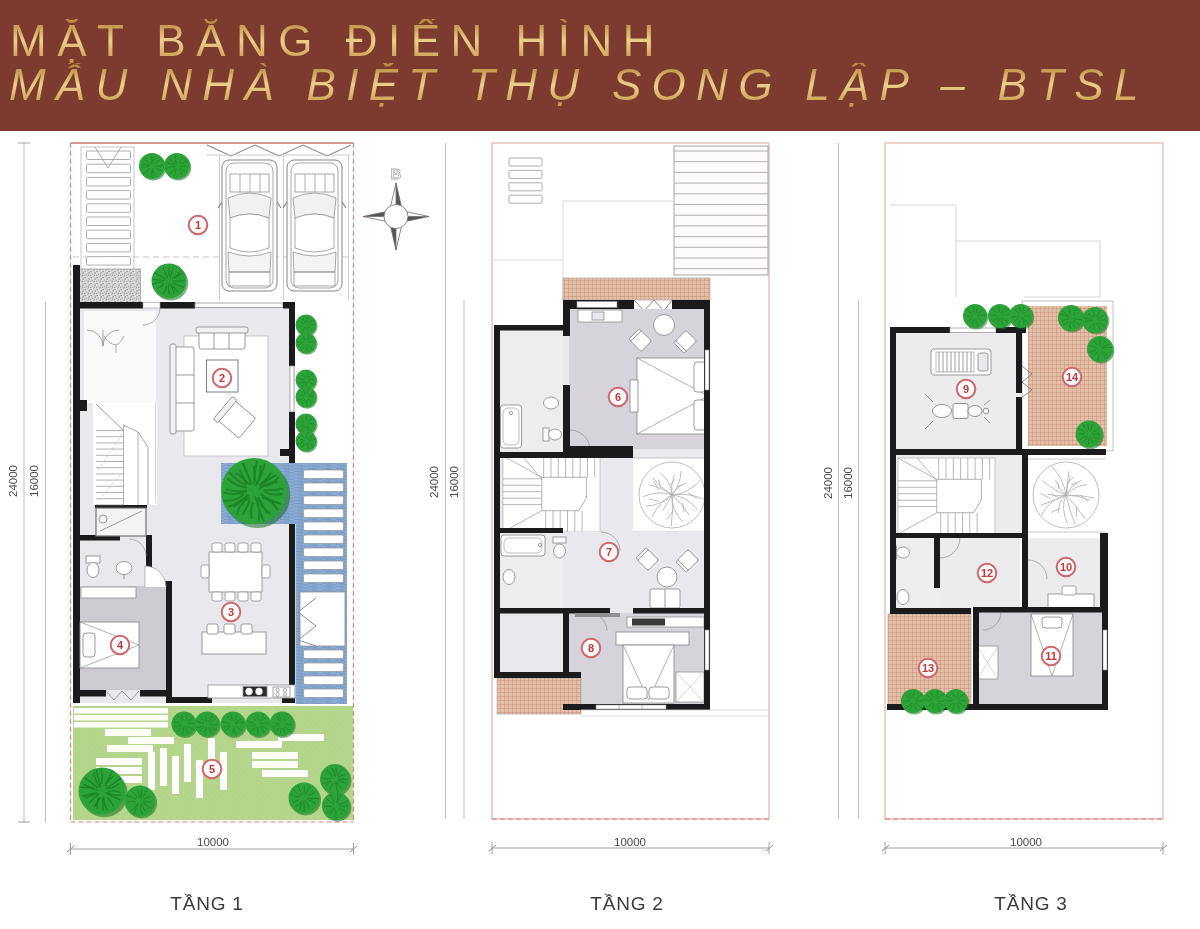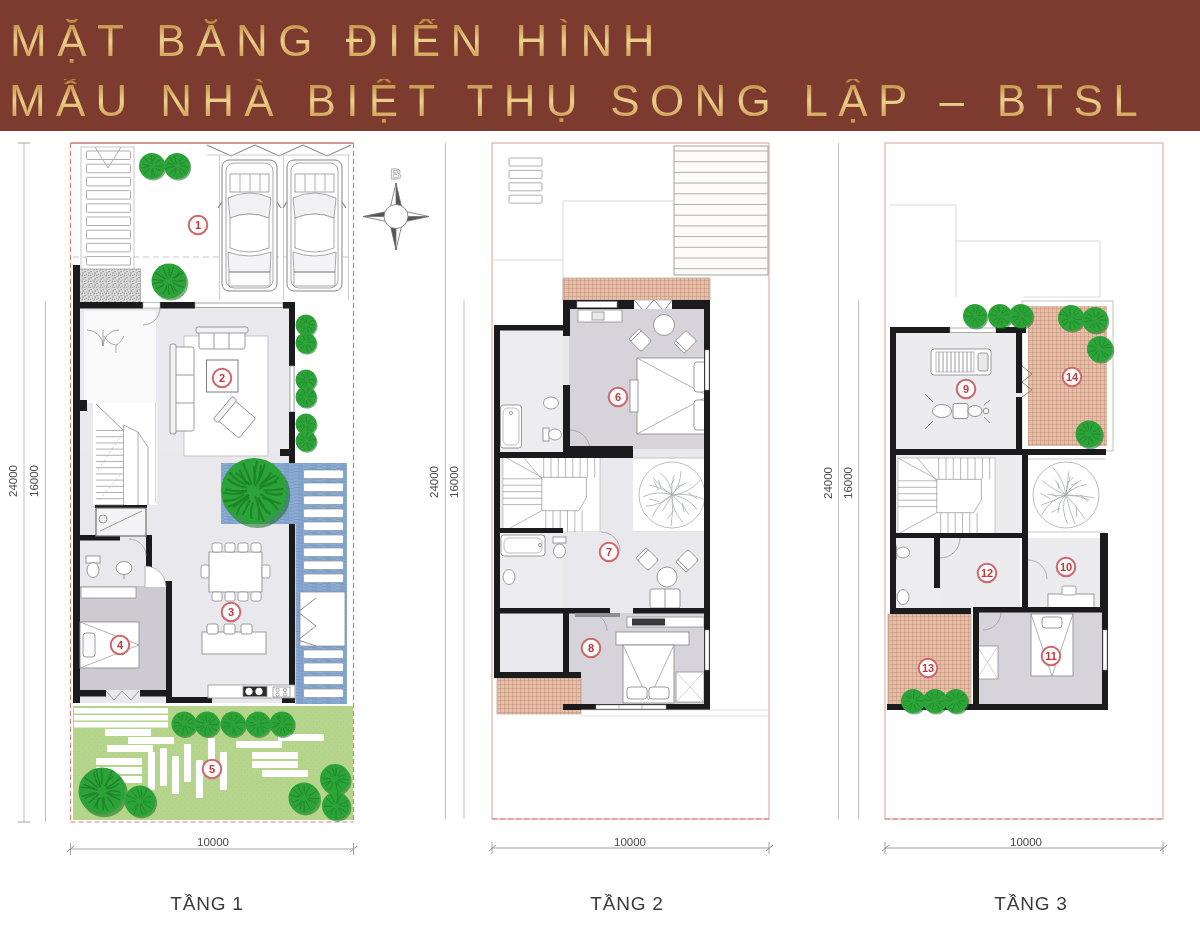--- a/index.html
+++ b/index.html
@@ -6,21 +6,21 @@
 .gold{position:absolute;white-space:nowrap;font-size:44px;line-height:1;
  background:linear-gradient(180deg,#bd8a41 5%,#eccf8b 50%,#c99448 100%);
  -webkit-background-clip:text;background-clip:text;color:transparent;font-weight:400;}
 svg text{font-family:"Liberation Sans",sans-serif;}
 </style></head><body>
 
 <div class="banner"></div>
 
 <div class="gold" style="left:10px;top:19px;letter-spacing:10.5px;">MẶT BẰNG ĐIỂN HÌNH</div>
 
-<div class="gold" style="left:9px;top:79px;letter-spacing:10.3px;">MẪU NHÀ BIỆT THỤ SONG LẬP – BTSL</div>
+<div class="gold" style="left:9px;top:63px;letter-spacing:10.3px;font-style:italic;">MẪU NHÀ BIỆT THỤ SONG LẬP – BTSL</div>
 <svg width="1200" height="929" viewBox="0 0 1200 929" style="position:absolute;left:0;top:0;">
 <defs>
 <pattern id="tileO" width="4" height="4" patternUnits="userSpaceOnUse">
  <rect width="4" height="4" fill="#e4bfa9"></rect>
  <path d="M0 0H4 M0 0V4" stroke="#bd7d61" stroke-width="0.7" fill="none"></path>
 </pattern>
 <pattern id="water" width="14" height="3.2" patternUnits="userSpaceOnUse">
  <rect width="14" height="3.2" fill="#8cacd2"></rect>
  <path d="M0 1.1 H9 M4 2.4 H14" stroke="#6a90c0" stroke-width="0.7" fill="none"></path>
 </pattern>

